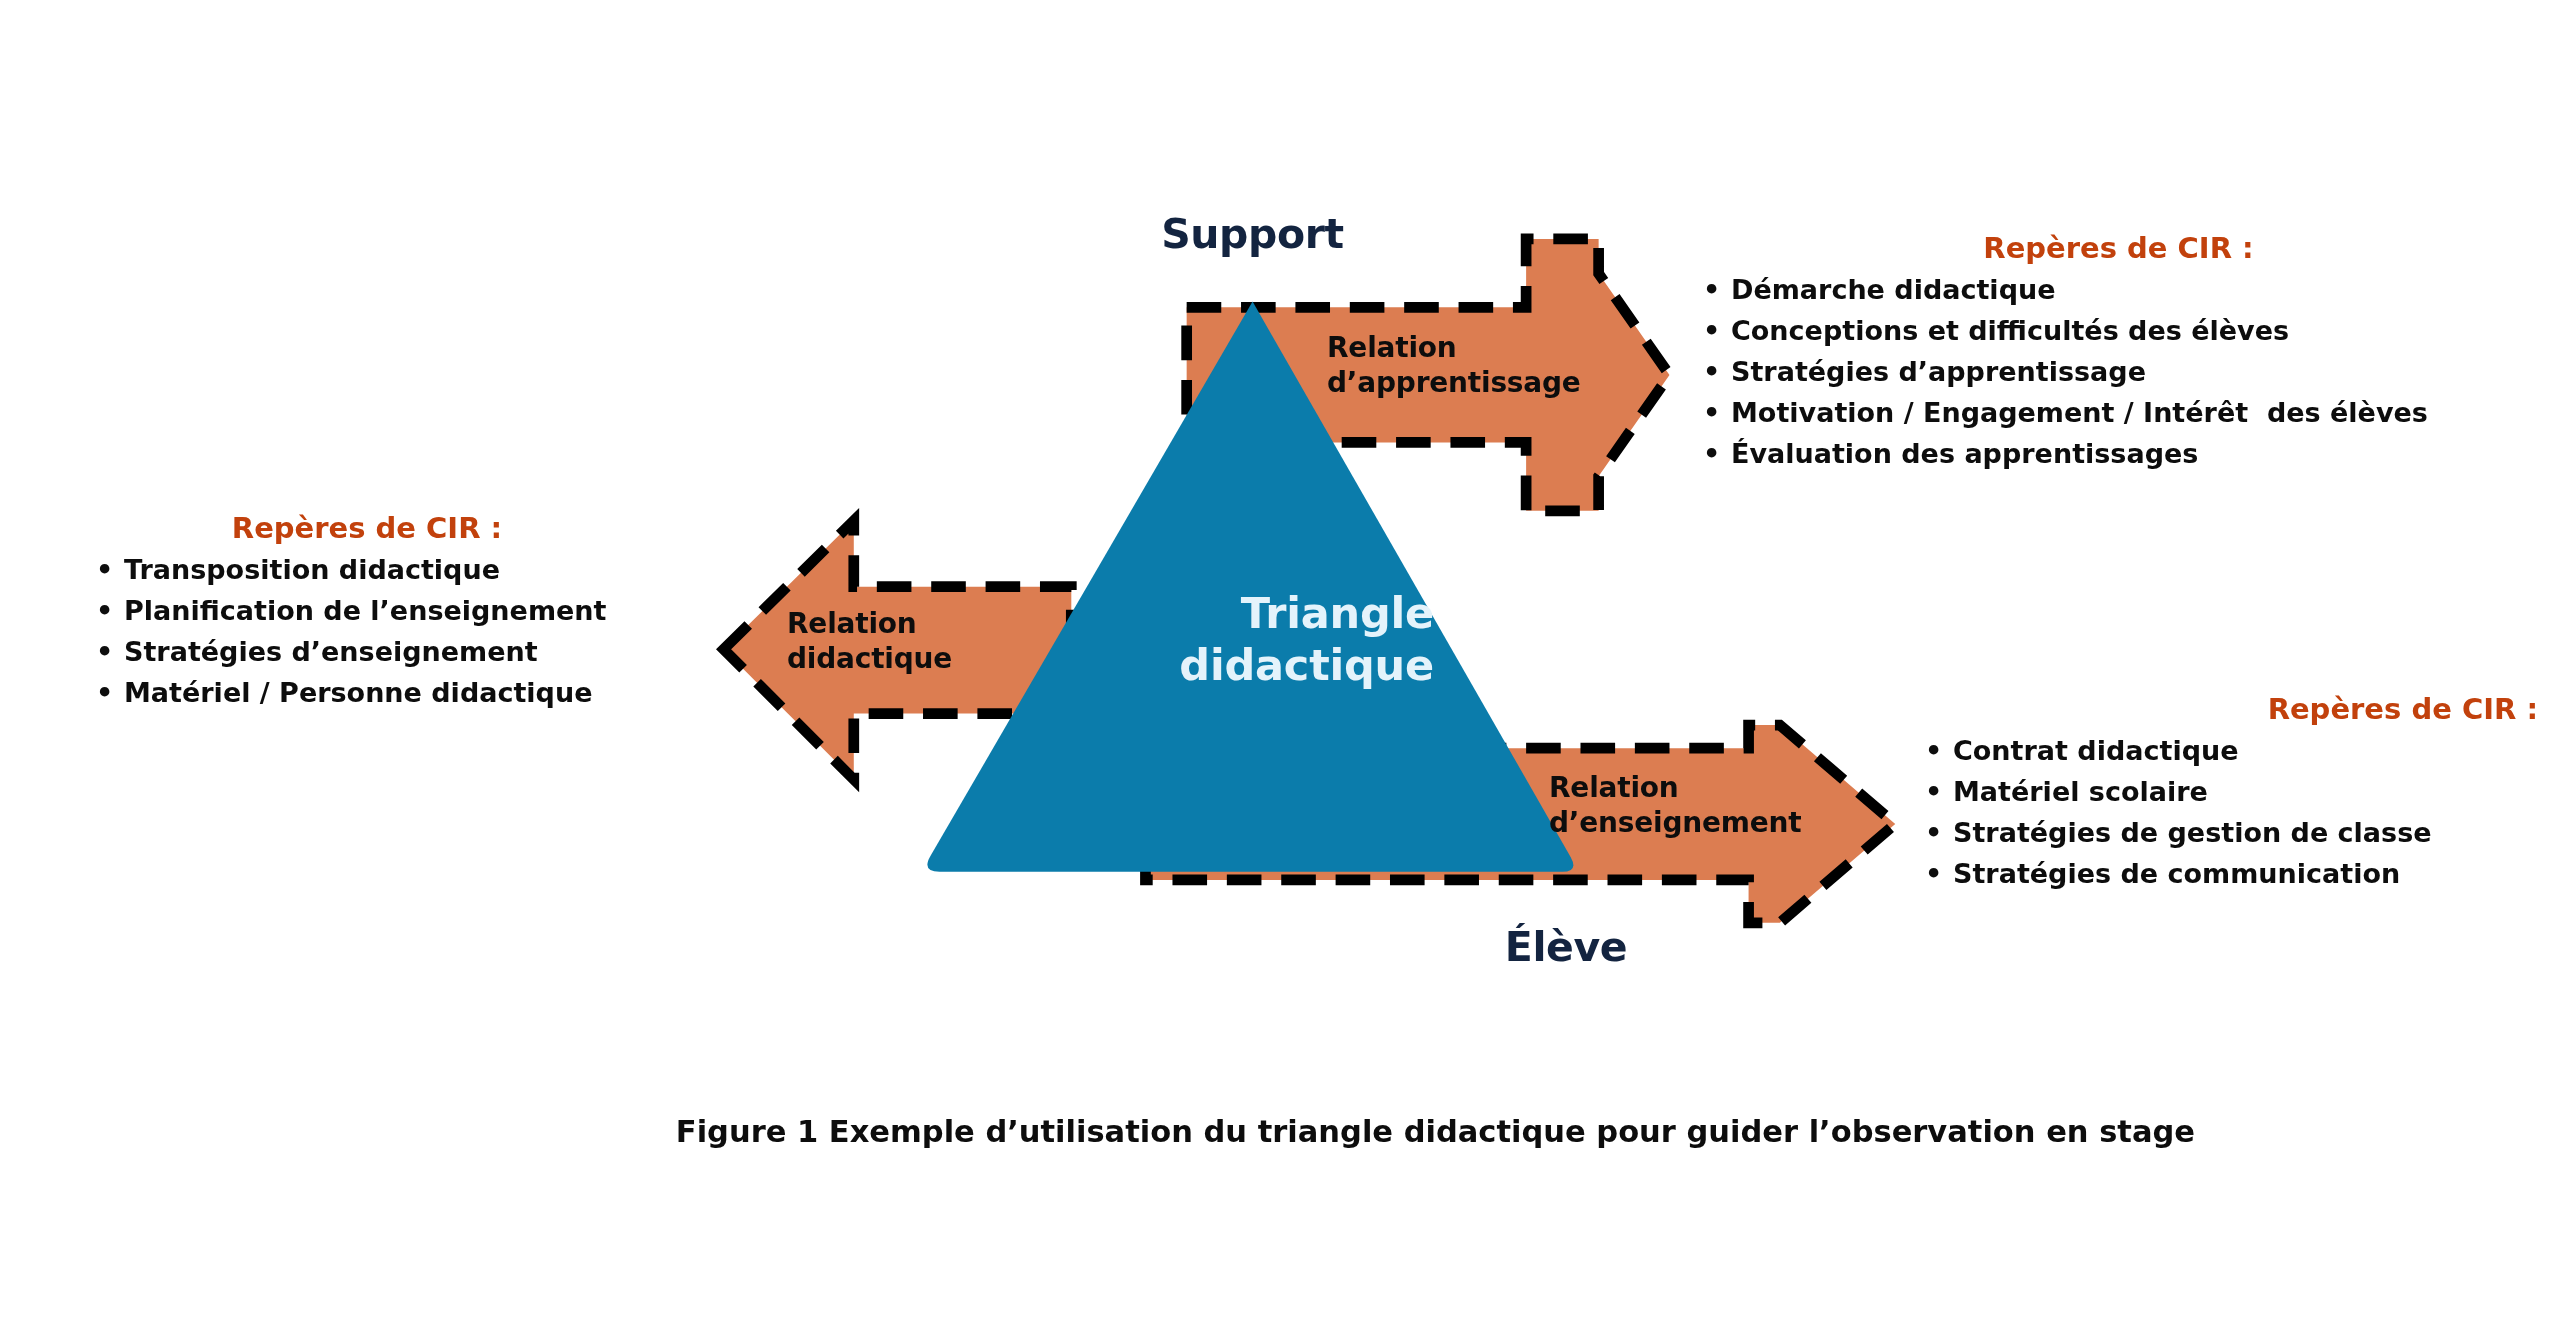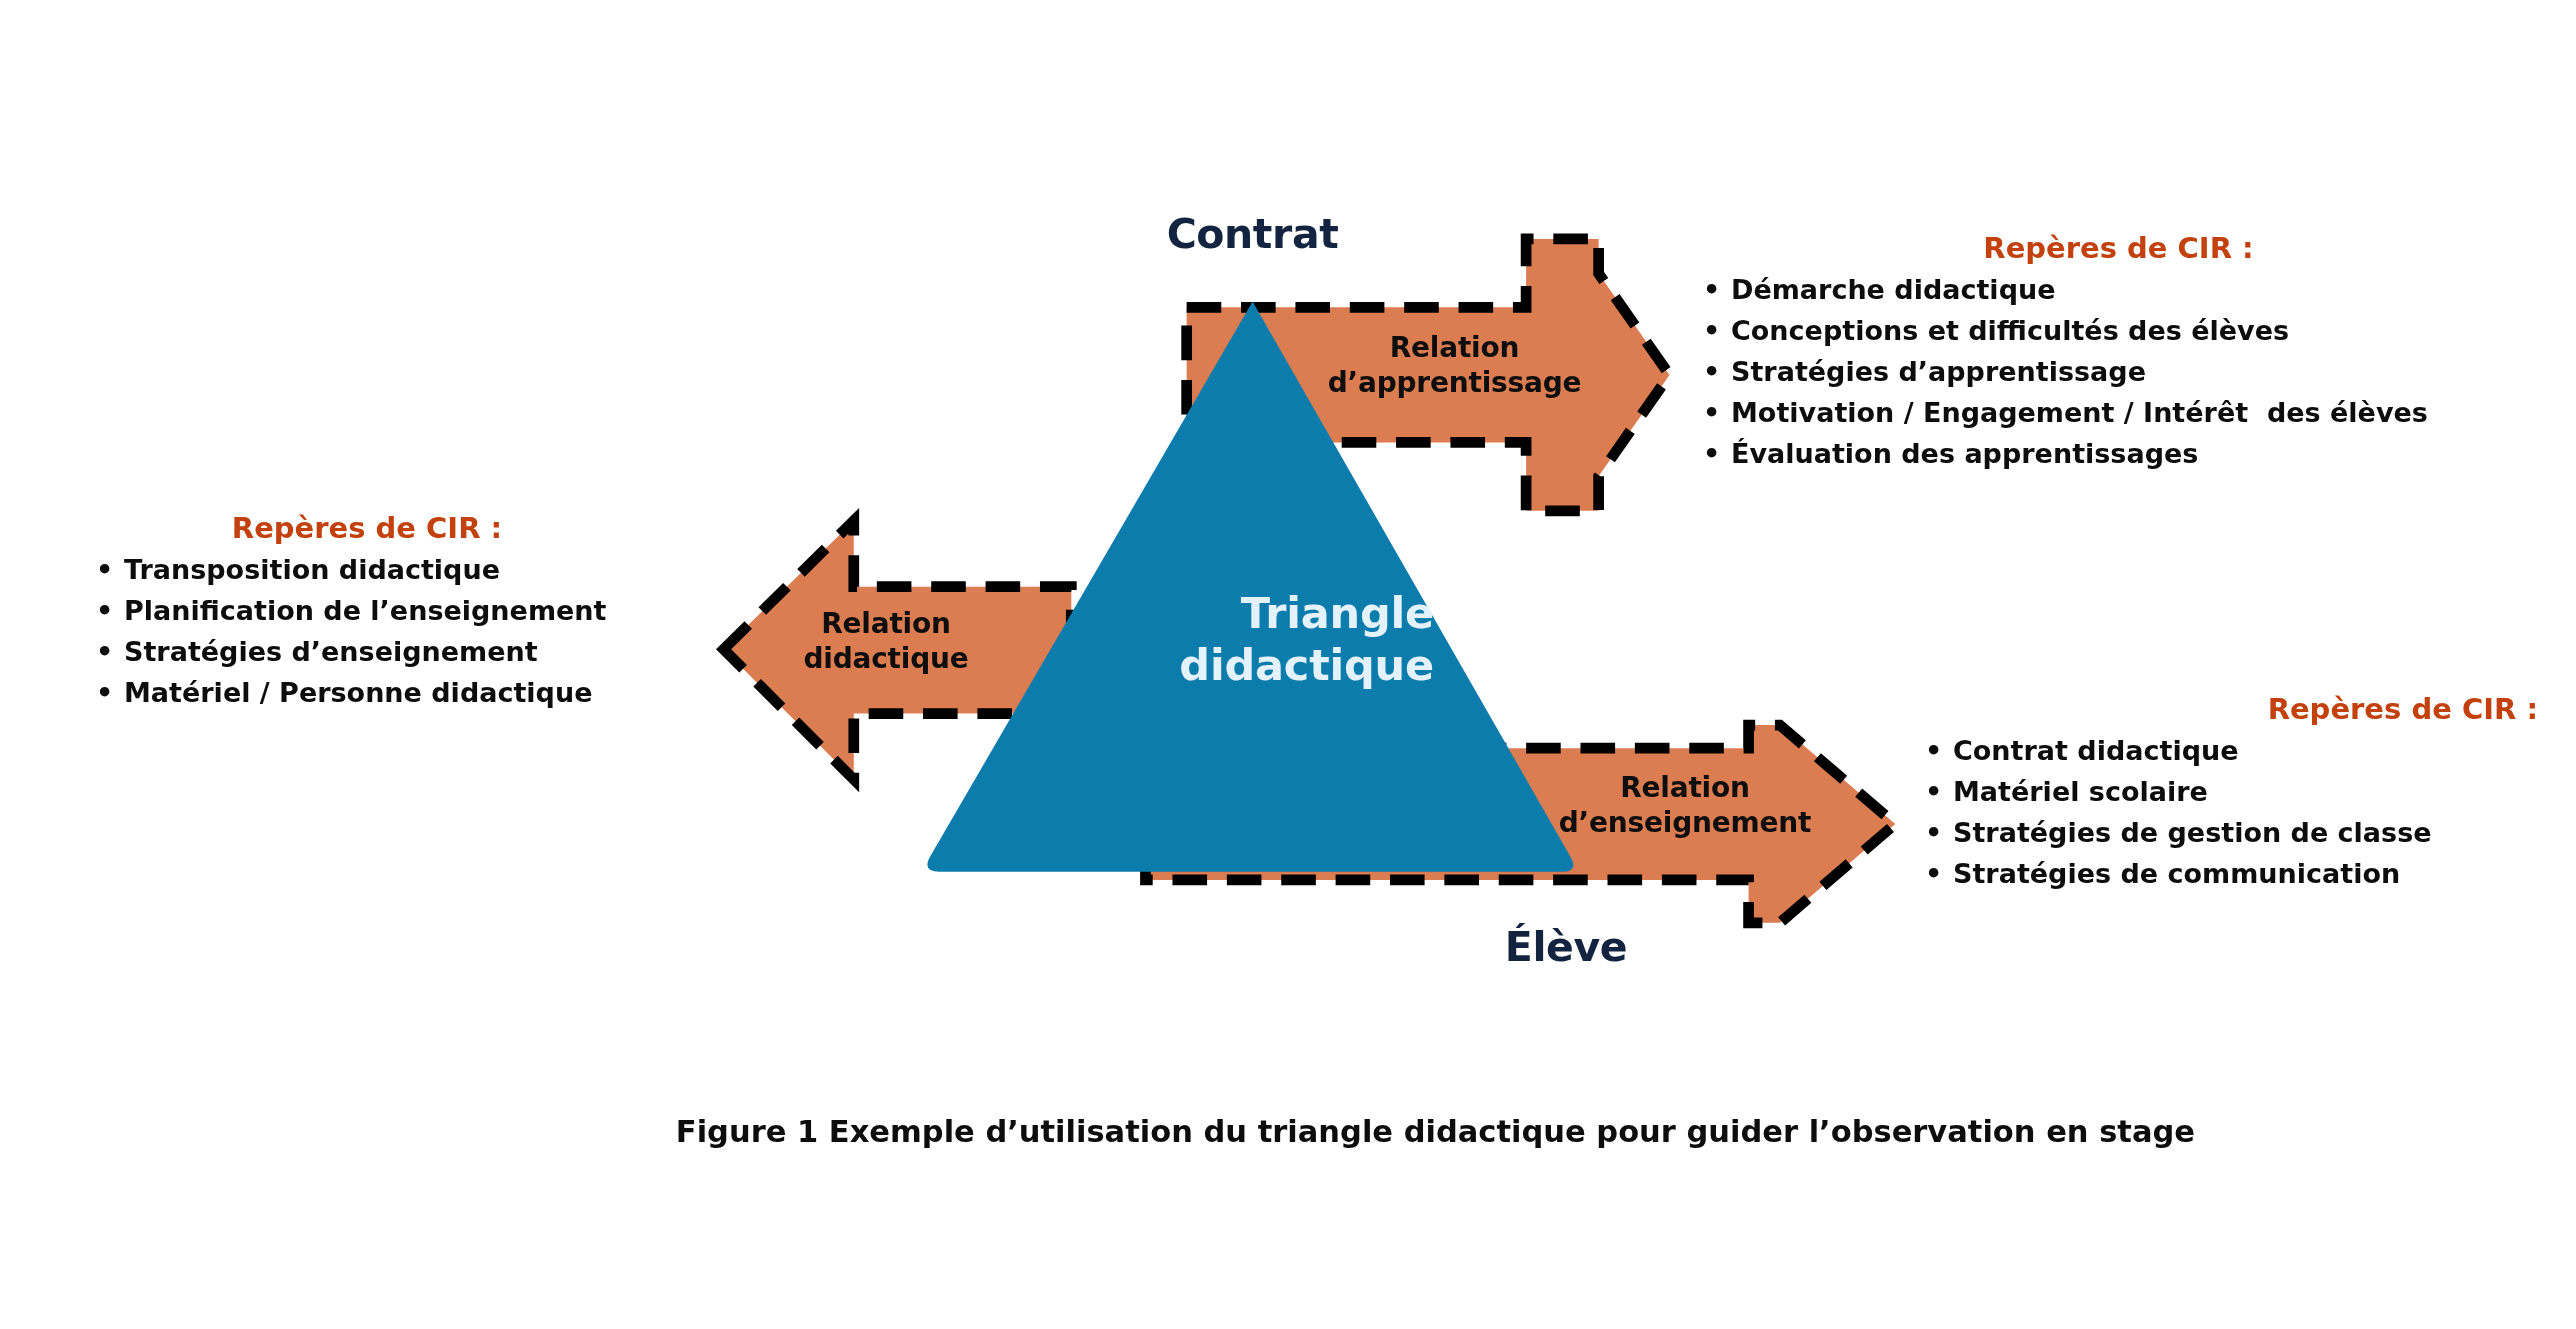--- a/index.html
+++ b/index.html
@@ -56,21 +56,20 @@
     text-align: right;
     letter-spacing: -0.2px;
   }
 
   
   .arrow-label {
     color: #0d0d0d;
     font-weight: 700;
     font-size: 28px;
     line-height: 1.25;
-    text-align: center;
     letter-spacing: -0.2px;
   }
 
   
   .cir-block { position: absolute; }
   .cir-title {
     color: #c2410c;
     font-weight: 700;
     font-size: 29px;
     line-height: 1.2;
@@ -130,21 +129,21 @@
     </g>
 
     <g>
       <polygon points="1390,908 2122,908 2122,880 2160,880 2300,1000 2160,1120 2122,1120 2122,1068 1390,1068" fill="#dc7d51"></polygon>
       <polygon points="1390,908 2122,908 2122,880 2160,880 2300,1000 2160,1120 2122,1120 2122,1068 1390,1068" fill="none" stroke="#000000" stroke-width="13" stroke-dasharray="42,24" stroke-linejoin="miter"></polygon>
     </g>
 
     <path d="M 1520 366 L 1906 1040 Q 1916 1058 1896 1058 L 1140 1058 Q 1118 1058 1129 1039 Z" fill="#0b7cab"></path>
   </svg>
 
-  <div class="txt node-label" style="left:1096px; top:210px; width:313px;">Contrat</div>
+  <div class="txt node-label" style="left:1096px; top:210px; width:313px;">Support</div>
 
 
   <div class="txt node-label" style="left:1401px; top:923px; width:330px;">Élève</div>
 
   <div class="txt triangle-label" style="left:1071px; top:587px; width:363px;"><span>Triangle</span><br><span>didactique</span></div>
 
   <div class="txt arrow-label" style="left:1327px; top:330px; width:255px;"><span>Relation</span><br><span>d’apprentissage</span></div>
 
   <div class="txt arrow-label" style="left:787px; top:606px; width:198px;"><span>Relation</span><br><span>didactique</span></div>
 

